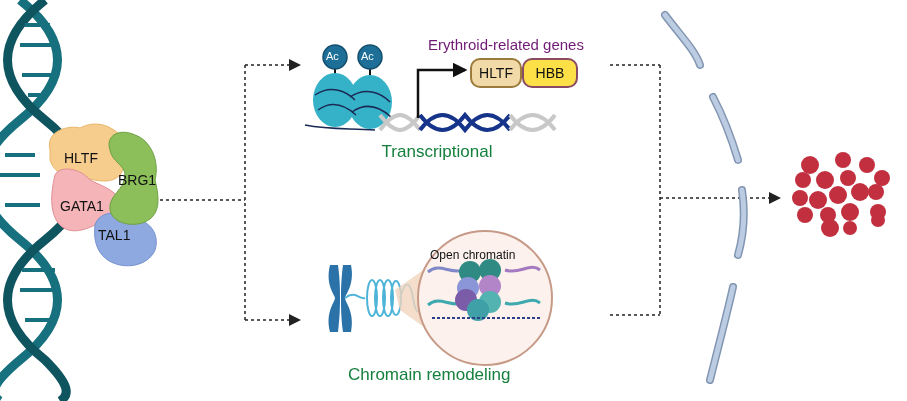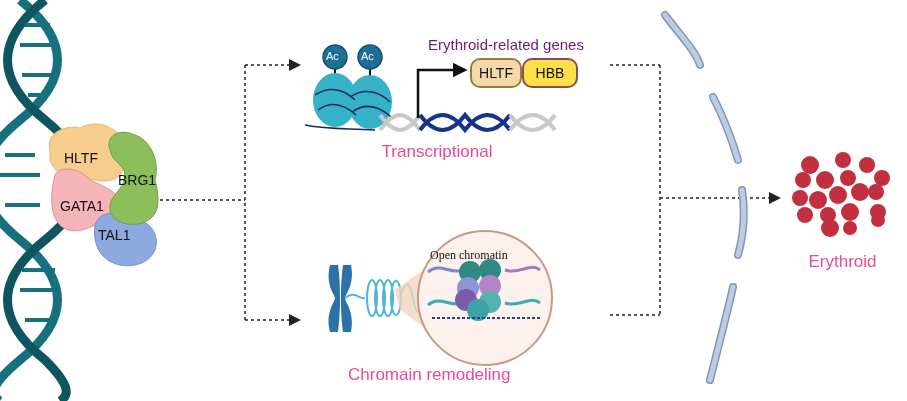--- a/index.html
+++ b/index.html
@@ -1,19 +1,19 @@
 <!DOCTYPE html>
 <html><head>
 <meta charset="utf-8">
 <style>
   html,body{margin:0;padding:0;background:#fff;}
   body{width:907px;height:401px;position:relative;overflow:hidden;font-family:"Liberation Sans",sans-serif;}
   svg{position:absolute;left:0;top:0;}
   .lbl{position:absolute;white-space:nowrap;}
-  .blue{color:#ec4899;font-size:17px;text-align:center;line-height:20px;}
+  .blue{color:#15803d;font-size:17px;text-align:center;line-height:20px;}
   .prot{font-size:14px;color:#111;}
   .box{position:absolute;font-size:14px;color:#111;display:flex;align-items:center;justify-content:center;border-radius:10px;height:26px;}
 </style>
 </head>
 <body>
 
 <svg width="907" height="401" viewBox="0 0 907 401">
   <defs>
     <marker id="arr" markerWidth="8" markerHeight="8" refX="6" refY="4" orient="auto">
       <path d="M0,0 L8,4 L0,8 z" fill="#222"></path>
@@ -161,17 +161,16 @@
 <div class="lbl" style="left:326px;top:50px;font-size:11px;color:#fff;">Ac</div>
 <div class="lbl" style="left:361px;top:50px;font-size:11px;color:#fff;">Ac</div>
 
 <div class="lbl" style="left:428px;top:36px;font-size:15px;color:#701a75;">Erythroid-related genes</div>
 <div class="box" style="left:470px;top:58px;width:48px;background:#f2d9a8;border:2px solid #9b7a3c;">HLTF</div>
 <div class="box" style="left:522px;top:58px;width:52px;background:#fde047;border:2px solid #8a4a64;">HBB</div>
 
 <div class="lbl blue" style="left:372px;top:142px;width:130px;">
   <div>Transcriptional</div>
 </div>
-<div class="lbl" style="left:430px;top:248px;font-size:12px;color:#111;font-family:Liberation Serif, serif;">Open chromatin</div>
+<div class="lbl" style="left:430px;top:248px;font-size:12px;color:#111;">Open chromatin</div>
 <div class="lbl blue" style="left:348px;top:365px;">Chromain remodeling</div>
 <div class="lbl blue" style="left:785px;top:252px;width:115px;">
-  <div>Erythroid</div>
 </div>
 
 </body></html>

